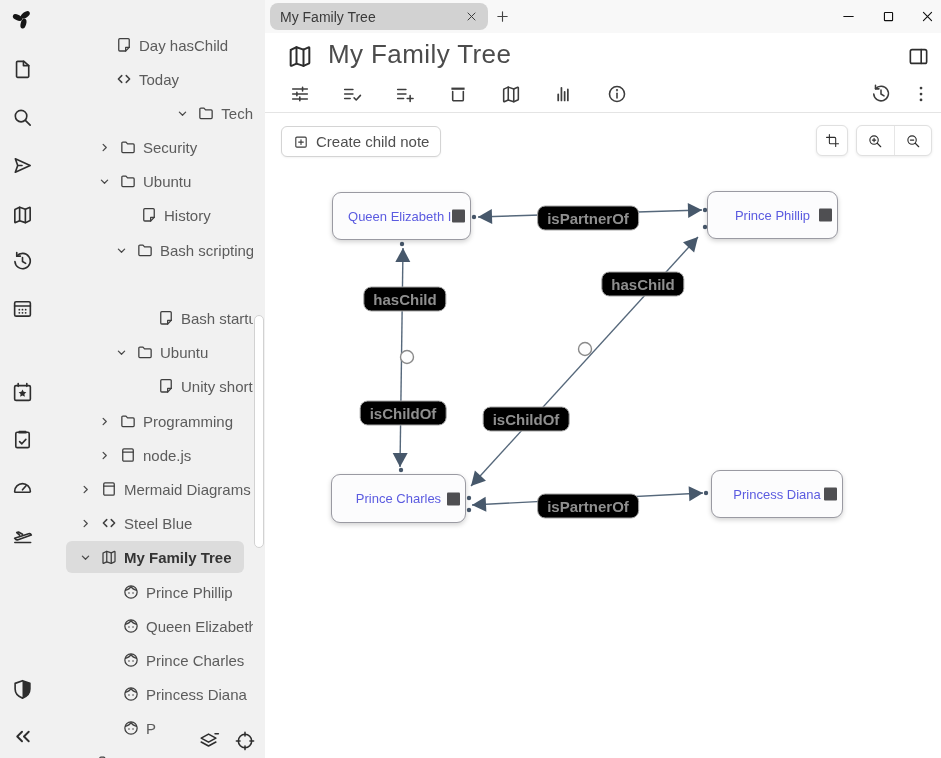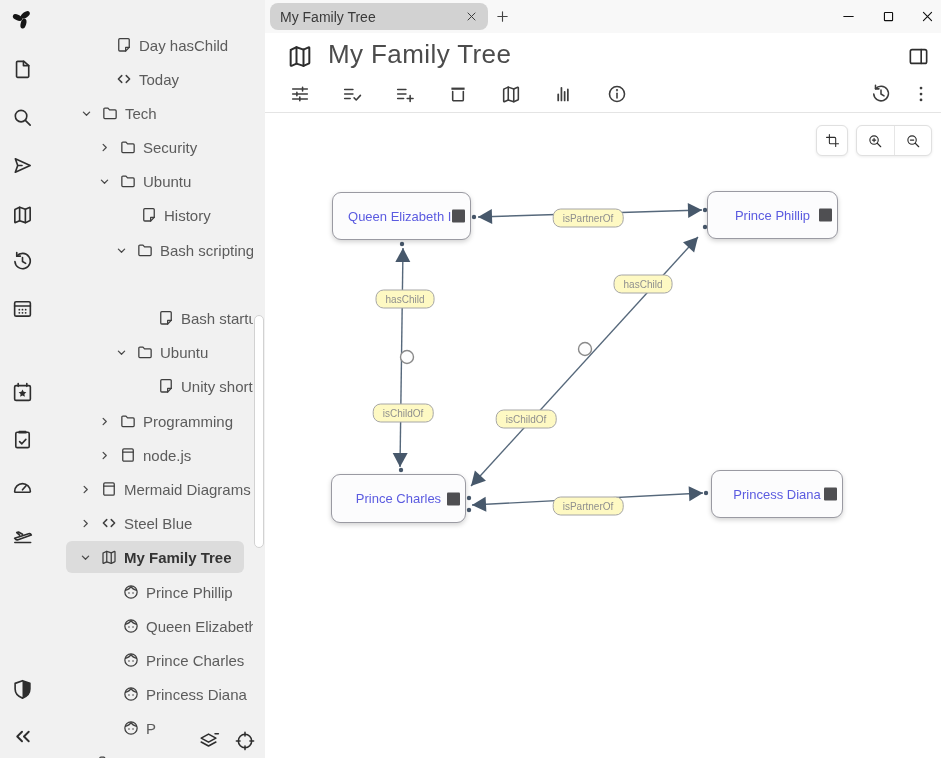--- a/index.html
+++ b/index.html
@@ -50,21 +50,21 @@
   #zoom-group { position:absolute; left:591px; top:12px; width:76px; height:31px; border:1px solid #e0e0e0; border-radius:6px; background:#fff; box-shadow:0 1px 3px rgba(0,0,0,.08); display:flex; }
   .zg-btn { flex:1; display:flex; align-items:center; justify-content:center; color:#2d2d2d; }
   .zg-btn + .zg-btn { border-left:1px solid #e6e6e6; }
   .zg-btn .bic { width:16px; height:16px; }
 
   
   #canvas { position:absolute; left:0; top:160px; width:676px; height:598px; background:#fff; }
   #edges-svg { position:absolute; left:0; top:0; }
   .map-node { position:absolute; background:#fcfcfd; border:1px solid #9a9aa2; border-radius:9px; box-shadow:0 2px 5px rgba(0,0,0,.18); display:flex; align-items:center; justify-content:center; font-size:13px; z-index:3; }
   .map-node .nhandle { position:absolute; right:5px; top:50%; transform:translateY(-50%); width:13px; height:13px; background:#4f4f52; border-radius:1px; }
-  .edge-label { position:absolute; transform:translate(-50%,-50%); background:#fef9c3; border:1px solid #a6a6a6; border-radius:8px; padding:3px 9px; font-size:10px; white-space:nowrap; z-index:2; }
+  .edge-label { position:absolute; transform:translate(-50%,-50%); background:#000000; border:1px solid #a6a6a6; border-radius:8px; padding:3px 9px; font-size:15px; white-space:nowrap; z-index:2;font-weight:bold; }
 </style>
 </head>
 <body>
 
 <div id="app">
 
   <div id="launcher">
       <div class="l-item" style="top: 8px;">
         <svg class="ic" viewBox="0 0 24 24" width="100%" height="100%">
           <g fill="#151515">
@@ -173,21 +173,21 @@
         </div>
         <div class="tree-row" style="top: 26px; padding-left: 69px;">
           <span class="ticon">
             <svg class="ic" viewBox="0 0 24 24" width="100%" height="100%" fill="none" stroke="currentColor" stroke-width="2" stroke-linecap="round" stroke-linejoin="round">
               <path d="M9 7.5L4.5 12 9 16.5"></path>
               <path d="M15 7.5L19.5 12 15 16.5"></path>
             </svg>
           </span>
           <span class="tlabel">Today</span>
         </div>
-        <div class="tree-row" style="top: 60px; padding-left: 33px;">
+        <div class="tree-row" style="top: 60px; padding-left: 33px; justify-content: flex-end;">
           <span class="chev">
             <svg class="ic" viewBox="0 0 24 24" width="100%" height="100%" fill="none" stroke="currentColor" stroke-width="2" stroke-linecap="round" stroke-linejoin="round">
               <path d="M7 9.8l5 5 5-5"></path>
             </svg>
           </span>
           <span class="ticon">
             <svg class="ic" viewBox="0 0 24 24" width="100%" height="100%" fill="none" stroke="currentColor" stroke-width="1.7" stroke-linecap="round" stroke-linejoin="round">
               <path d="M3.8 6.8a1.3 1.3 0 0 1 1.3-1.3h4.2l2.1 2.4h7.5a1.3 1.3 0 0 1 1.3 1.3v8.9a1.3 1.3 0 0 1-1.3 1.3H5.1a1.3 1.3 0 0 1-1.3-1.3z"></path>
             </svg>
           </span>
@@ -535,20 +535,29 @@
         <div class="rb-item" style="left: 645px;">
           <svg class="ic" viewBox="0 0 24 24" width="100%" height="100%" fill="currentColor">
             <circle cx="12" cy="5.5" r="1.5"></circle>
             <circle cx="12" cy="12" r="1.5"></circle>
             <circle cx="12" cy="18.5" r="1.5"></circle>
           </svg>
         </div>
       </div>
 
     <div id="action-row">
+      <button id="create-child">
+        <span class="bic">
+            <svg class="ic" viewBox="0 0 24 24" width="100%" height="100%" fill="none" stroke="currentColor" stroke-width="1.7" stroke-linecap="round" stroke-linejoin="round">
+              <rect x="4.2" y="4.6" width="15.6" height="15" rx="1.6"></rect>
+              <path d="M12 8.6v7M8.5 12.1h7"></path>
+            </svg>
+          </span>
+        <span>Create child note</span>
+      </button>
       <div id="crop-btn">
         <span class="bic">
             <svg class="ic" viewBox="0 0 24 24" width="100%" height="100%" fill="none" stroke="currentColor" stroke-width="1.7" stroke-linecap="round" stroke-linejoin="round">
               <path d="M7 2.5v13a1.6 1.6 0 0 0 1.6 1.6h13"></path>
               <path d="M2.5 7h13A1.6 1.6 0 0 1 17.1 8.6v13"></path>
             </svg>
           </span>
       </div>
       <div id="zoom-group">
         <div class="zg-btn">

